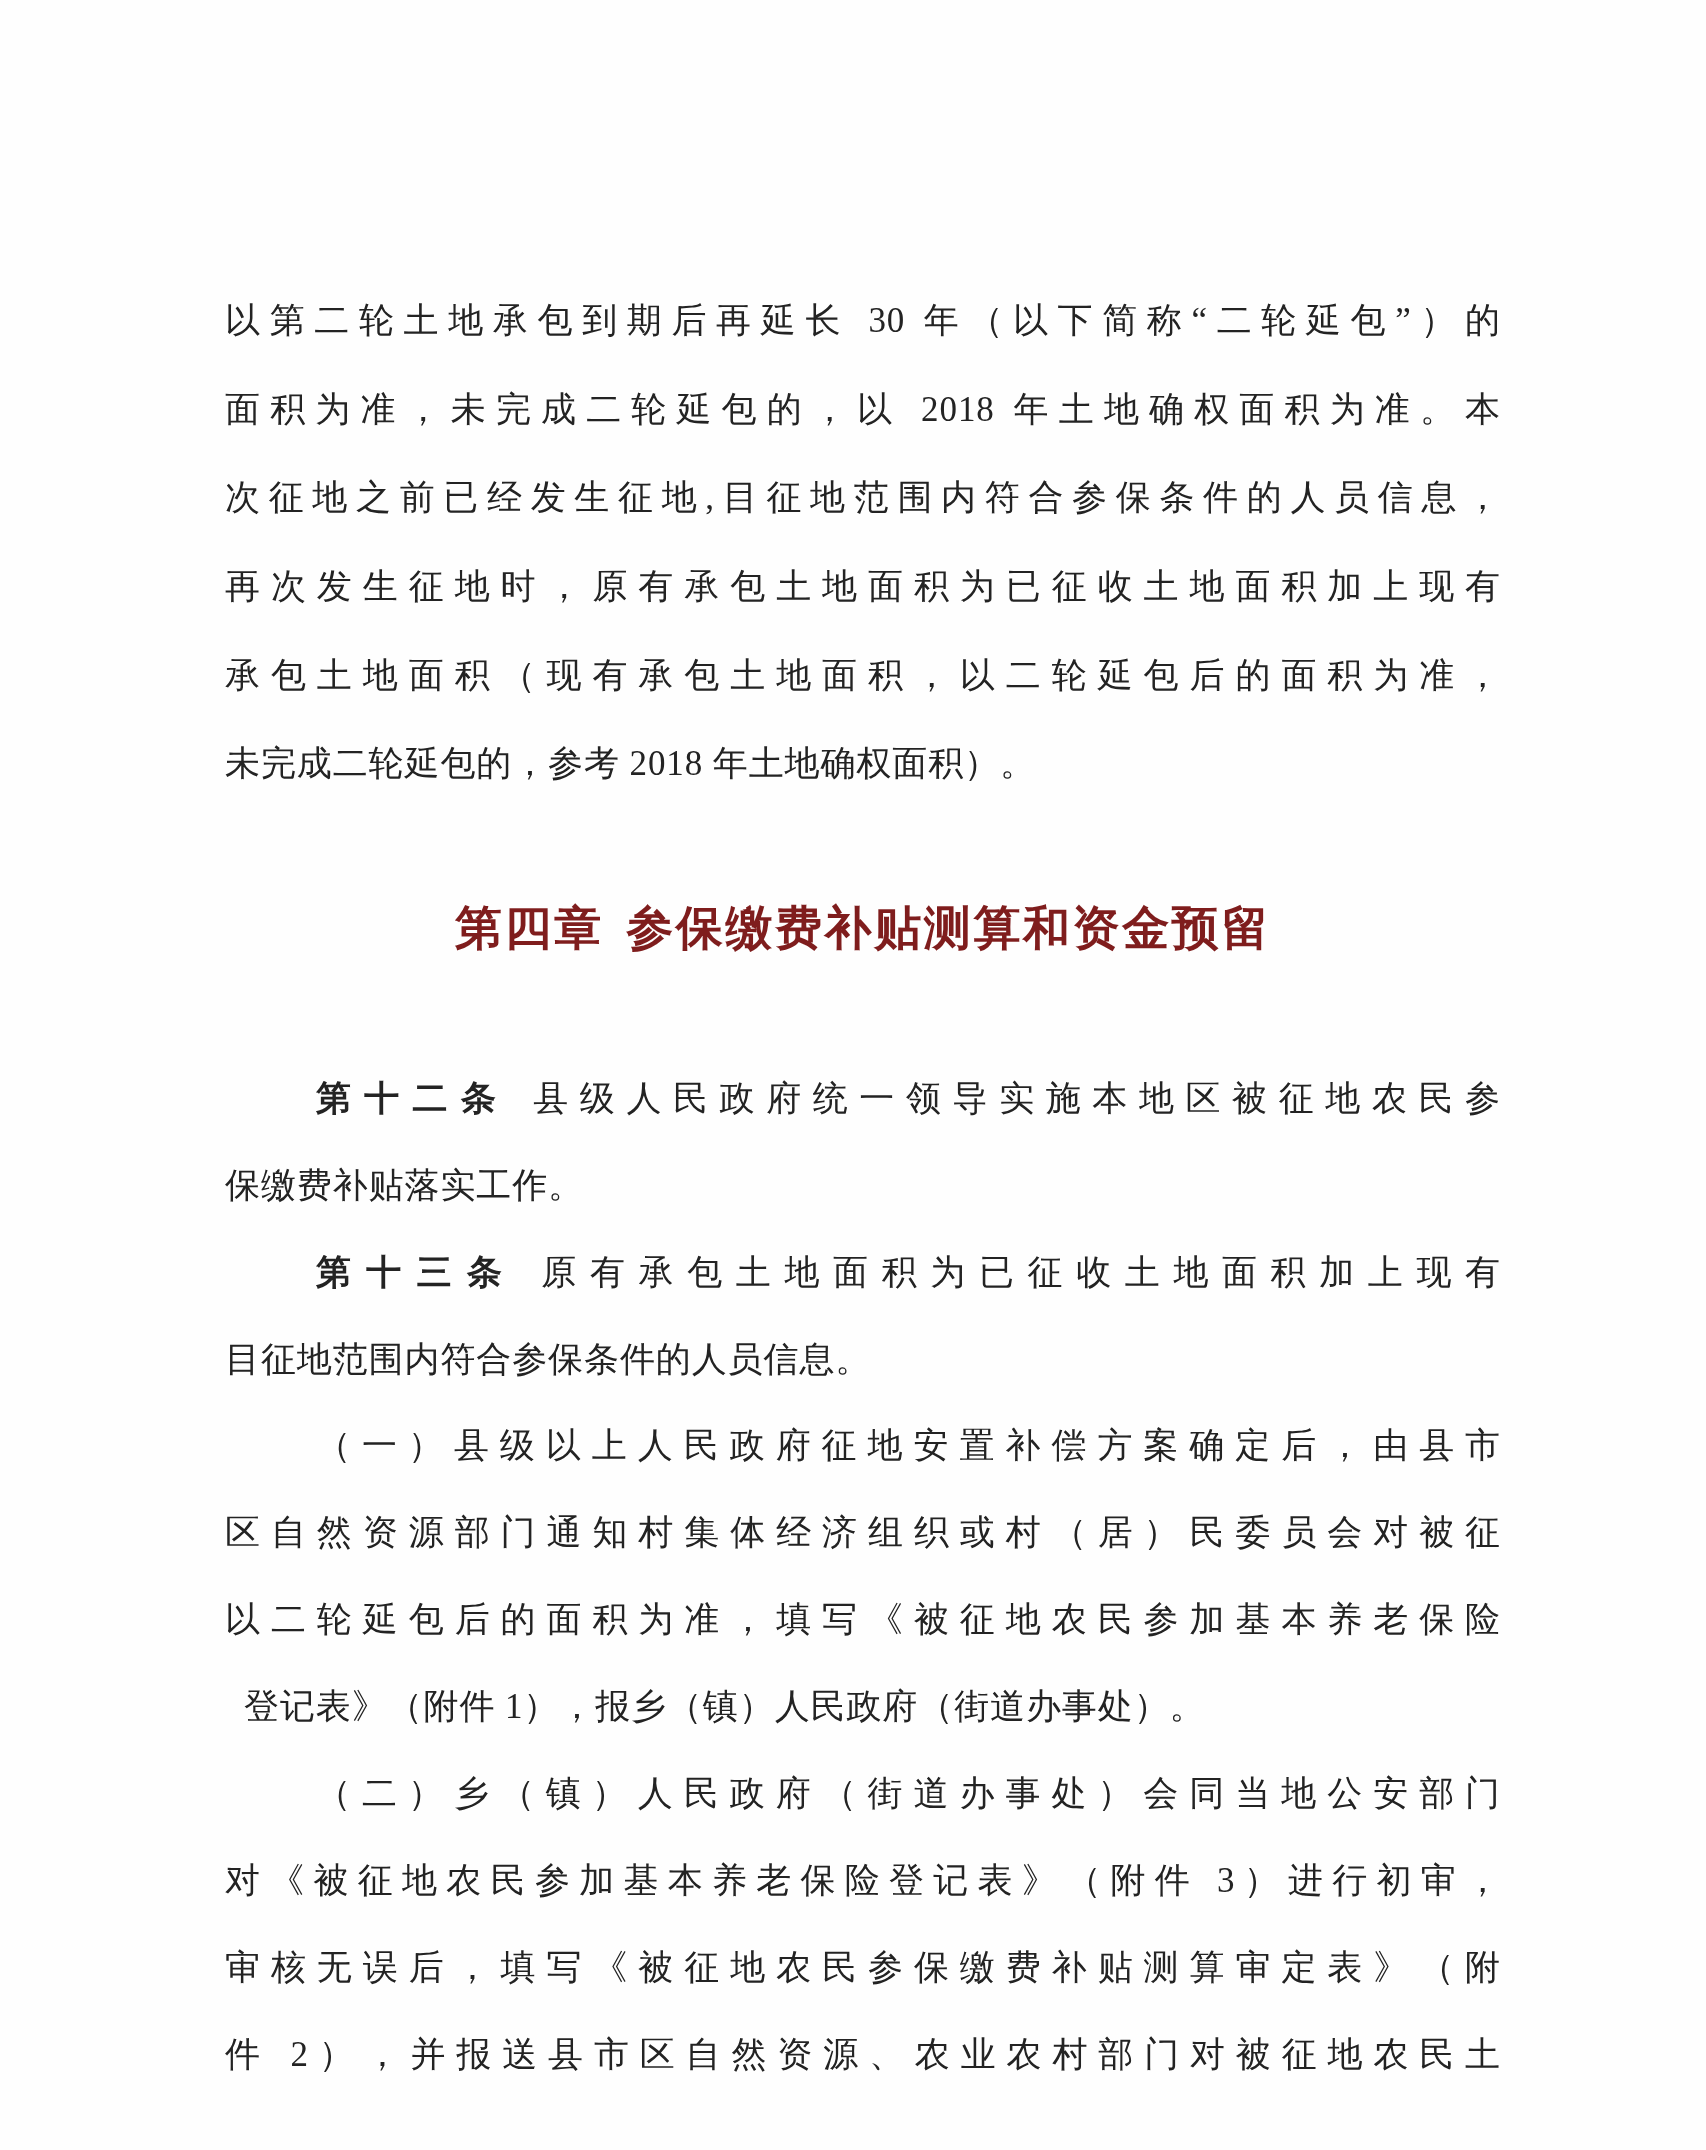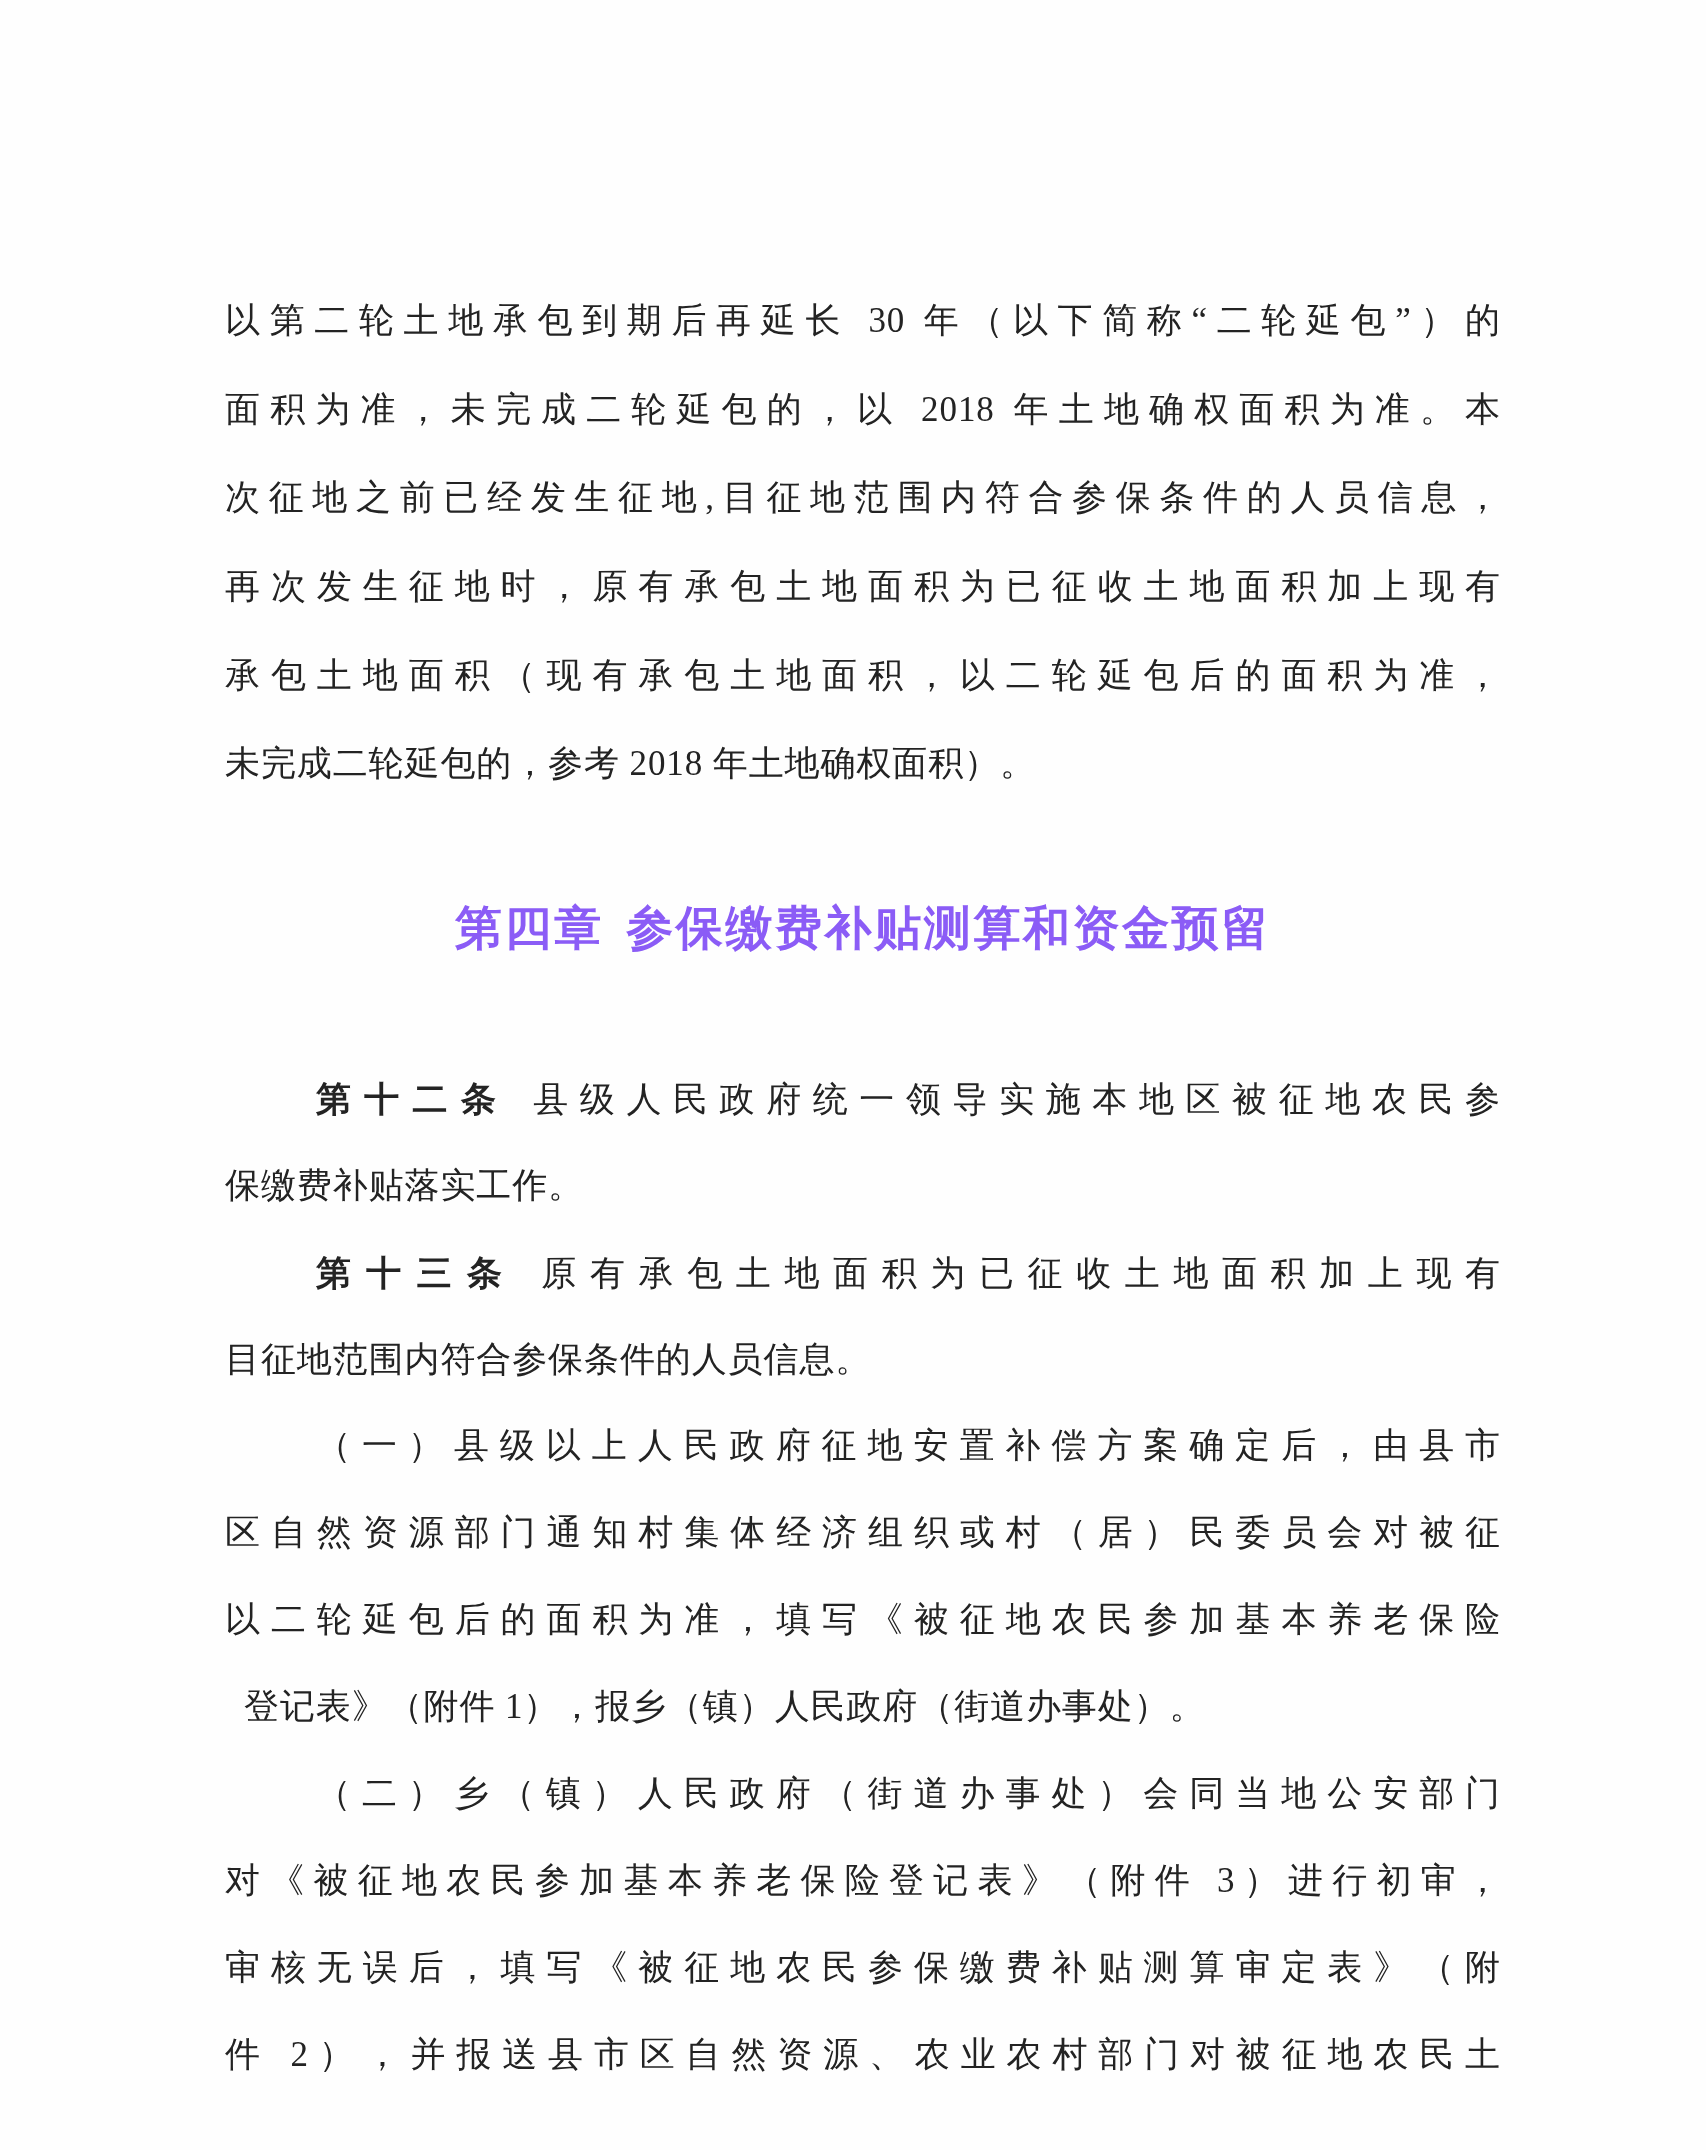--- a/index.html
+++ b/index.html
@@ -30,38 +30,38 @@
   }
   .line.short {
     text-align: left;
     text-align-last: left;
   }
   .line.indent {
     padding-left: 91px;
     width: 1185px;
   }
   .term {
-    font-family: Liberation Sans, sans-serif;
+    font-family: Liberation Mono, monospace;
     font-weight: 700;
     margin-right: 24px;
     letter-spacing: 2.6px;
   }
   .chapter {
     position: absolute;
     left: 225px;
     width: 1276px;
     top: 895px;
     margin: 0;
     font-size: 47px;
     line-height: 65px;
     font-family: "Liberation Sans", sans-serif;
     font-weight: 700;
     letter-spacing: 2.6px;
     text-align: center;
-    color: #8b5cf6;
+    color: #7f1d1d;
   }
   .chapter .chapter-label {
     margin-right: 22.4px;
   }
   
   .l1  { top: 291px; }
   .l2  { top: 380px; }
   .l3  { top: 468px; }
   .l4  { top: 557px; }
   .l5  { top: 646px; }

